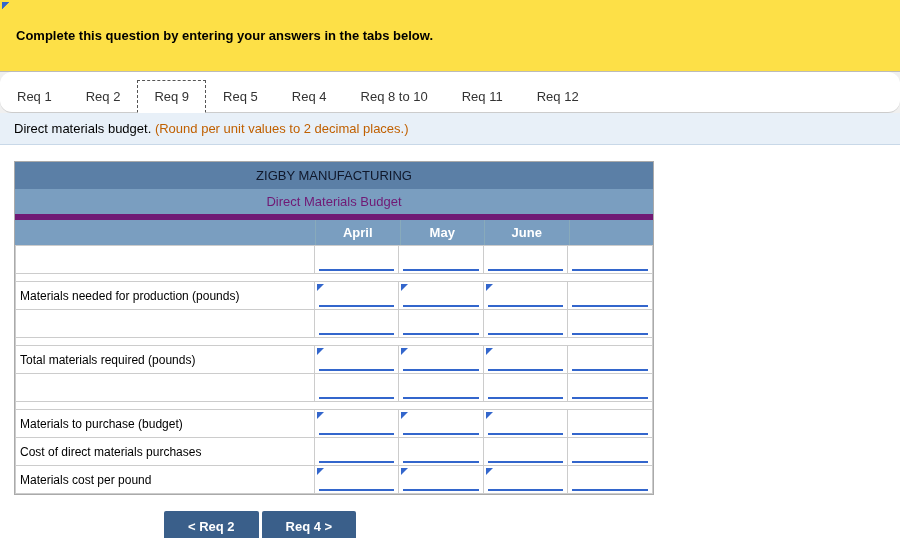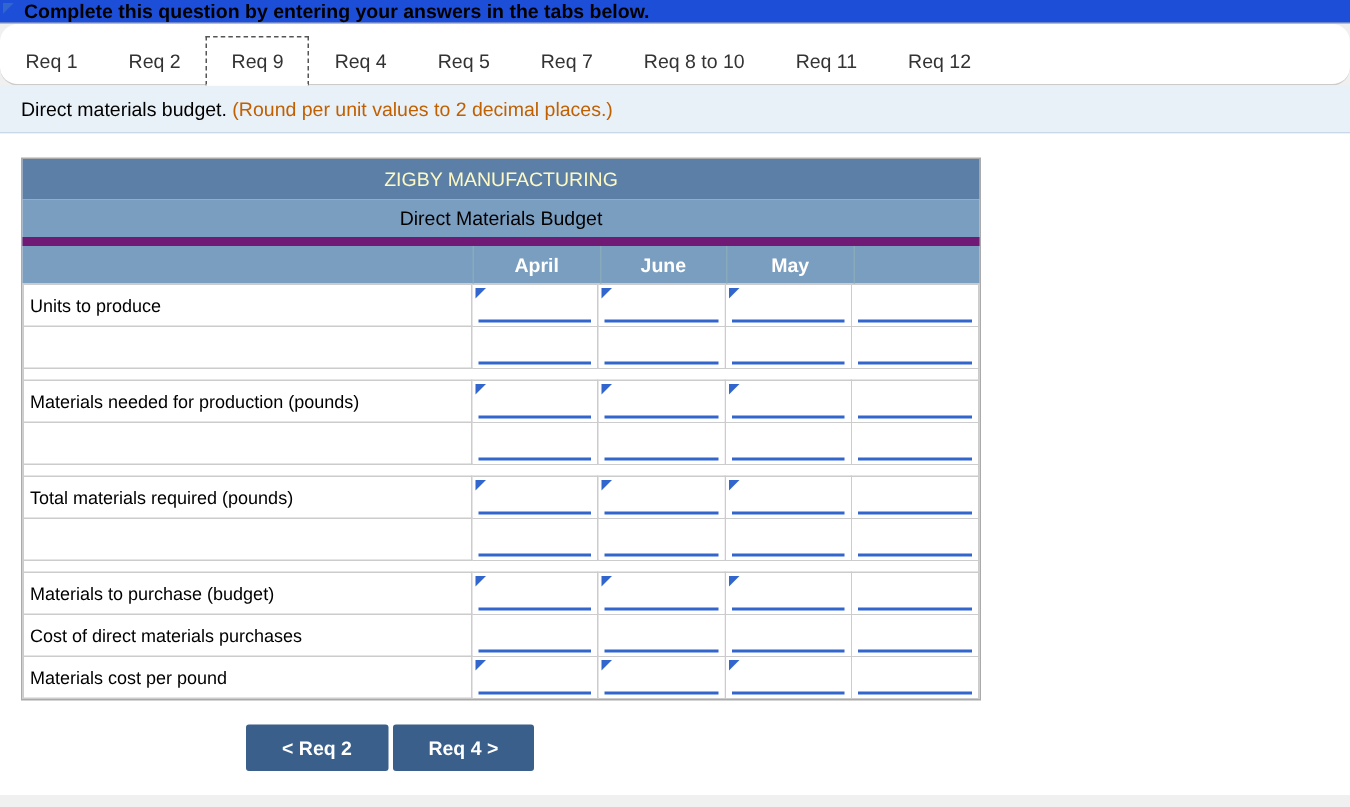--- a/index.html
+++ b/index.html
@@ -1,20 +1,20 @@
 <!DOCTYPE html>
 <html><head>
   <meta charset="utf-8">
   <style>
     * { box-sizing: border-box; margin: 0; padding: 0; }
     body { font-family: Arial, sans-serif; font-size: 13px; background: #f0f0f0; width: 900px; min-height: 538px; }
 
     .top-banner {
-      background: #1d4ed8;
-      padding: 0 16px;
+      background: #fde047;
+      padding: 28px 16px;
       font-weight: bold;
       font-size: 13px;
       border-bottom: 1px solid #bbb;
     }
 
     .tabs-row {
       background: #fff;
       display: flex;
       border-bottom: 1px solid #ccc;
       padding: 8px 0 0 0;
@@ -53,29 +53,29 @@
       background: #fff;
     }
 
     .budget-table-wrapper {
       width: 640px;
       border: 1px solid #aaa;
     }
 
     .table-header-blue {
       background: #5b7fa6;
-      color: #fef9c3;
+      color: #0f172a;
       text-align: center;
       padding: 6px;
       font-size: 13px;
     }
 
     .table-subheader-blue {
       background: #7a9ec0;
-      color: #000000;
+      color: #701a75;
       text-align: center;
       padding: 5px;
       font-size: 13px;
     }
 
     .col-headers {
       background: #7a9ec0;
       display: grid;
       grid-template-columns: 300px 1fr 1fr 1fr 1fr;
       border-top: 6px solid #701a75;
@@ -168,23 +168,22 @@
 <body>
 
 <div class="top-banner">
   <span>Complete this question by entering your answers in the tabs below.</span>
 </div>
 
 <div class="tabs-row">
   <div class="tab"><span>Req 1</span></div>
   <div class="tab"><span>Req 2</span></div>
   <div class="tab active"><span>Req 9</span></div>
+  <div class="tab"><span>Req 5</span></div>
   <div class="tab"><span>Req 4</span></div>
-  <div class="tab"><span>Req 5</span></div>
-  <div class="tab"><span>Req 7</span></div>
   <div class="tab"><span>Req 8 to 10</span></div>
   <div class="tab"><span>Req 11</span></div>
   <div class="tab"><span>Req 12</span></div>
 </div>
 
 <div class="subtitle-bar">
   <span>Direct materials budget.</span>
   <span class="highlight">(Round per unit values to 2 decimal places.)</span>
 </div>
 
@@ -192,46 +191,28 @@
   <div class="budget-table-wrapper">
     <div class="table-header-blue">
       <span>ZIGBY MANUFACTURING</span>
     </div>
     <div class="table-subheader-blue">
       <span>Direct Materials Budget</span>
     </div>
     <div class="col-headers">
       <div class="col-header-cell"></div>
       <div class="col-header-cell"><span>April</span></div>
+      <div class="col-header-cell"><span>May</span></div>
       <div class="col-header-cell"><span>June</span></div>
-      <div class="col-header-cell"><span>May</span></div>
       <div class="col-header-cell"></div>
     </div>
 
     <table class="data-grid">
 
       <tbody>
-          <tr>
-        <td class="label-cell">Units to produce</td>
-        <td class="input-cell">
-          <div class="input-cell-flag"></div>
-          <input class="input-cell-inner" type="text" value="" style="">
-        </td>
-        <td class="input-cell">
-          <div class="input-cell-flag"></div>
-          <input class="input-cell-inner" type="text" value="" style="">
-        </td>
-        <td class="input-cell">
-          <div class="input-cell-flag"></div>
-          <input class="input-cell-inner" type="text" value="" style="">
-        </td>
-        <td class="input-cell">
-          <input class="input-cell-inner" type="text" value="" style="">
-        </td>
-      </tr>
 
       <tr>
         <td class="label-cell">
           <div class="input-cell-flag" style="border-top-color:#3366cc;"></div>
         </td>
         <td class="input-cell">
           <input class="input-cell-inner" type="text" value="" style="">
         </td>
         <td class="input-cell">
           <input class="input-cell-inner" type="text" value="" style="">

